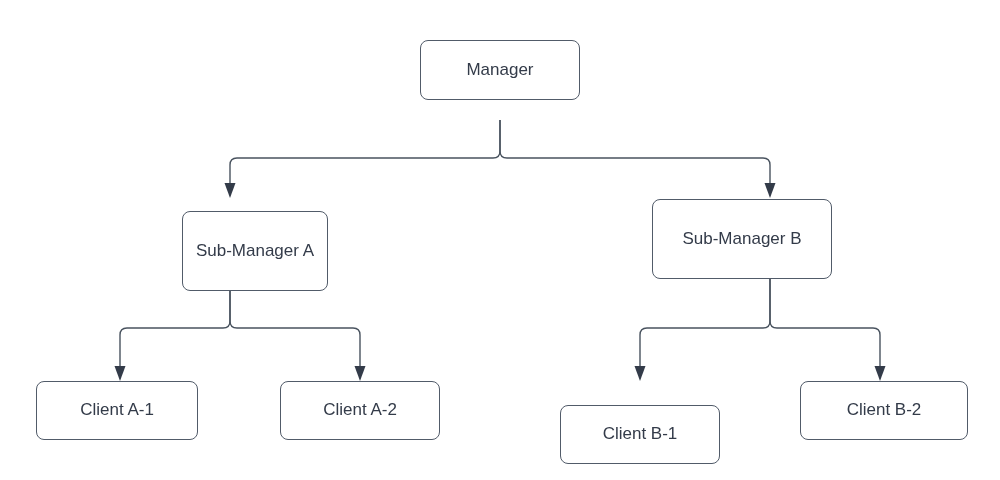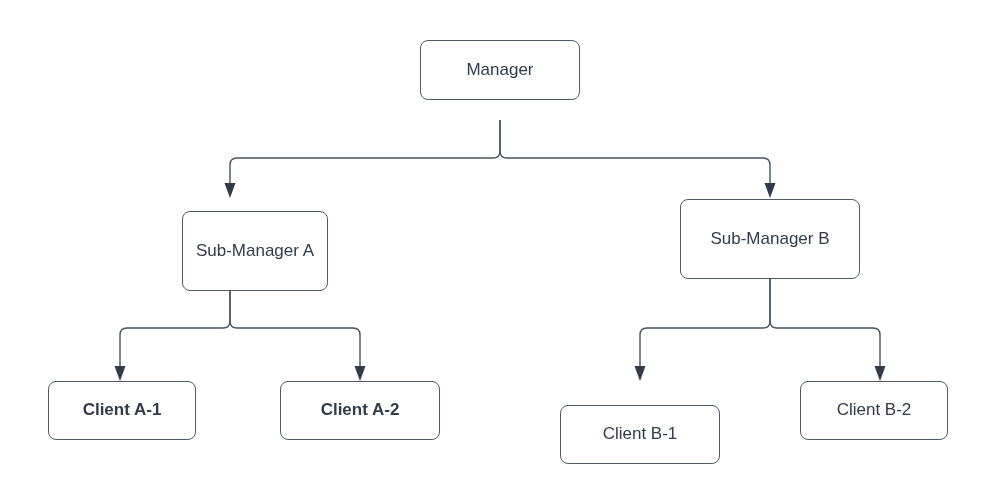--- a/index.html
+++ b/index.html
@@ -31,25 +31,25 @@
     display: flex;
     align-items: center;
     justify-content: center;
     font-size: 17px;
     color: #333b49;
     text-align: center;
     line-height: 1.2;
   }
   .node-manager        { left: 420px; top: 40px;  width: 160px; height: 60px; }
   .node-sub-manager-a  { left: 140px; top: 211px; width: 146px; height: 80px; margin-left: 42px; }
-  .node-sub-manager-b  { left: 680px; top: 199px; width: 180px; height: 80px; justify-content: center; }
-  .node-client-a1      { left: 48px;  top: 381px; width: 148px; height: 59px; font-weight: bold; }
-  .node-client-a2      { left: 280px; top: 381px; width: 160px; height: 59px; font-weight: bold; }
+  .node-sub-manager-b  { left: 652px; top: 199px; width: 180px; height: 80px; justify-content: center; }
+  .node-client-a1      { left: 36px;  top: 381px; width: 162px; height: 59px; }
+  .node-client-a2      { left: 280px; top: 381px; width: 160px; height: 59px; }
   .node-client-b1      { left: 560px; top: 381px; width: 160px; height: 59px; margin-top: 24px; }
-  .node-client-b2      { left: 800px; top: 381px; width: 148px; height: 59px; }
+  .node-client-b2      { left: 800px; top: 381px; width: 168px; height: 59px; }
 </style>
 </head>
 <body>
 
 <div class="canvas">
 
   <svg class="connector-layer" viewBox="0 0 1000 480" xmlns="http://www.w3.org/2000/svg" fill="none" stroke="#49535f" stroke-width="1.4">
 
     <g>
       <path d="M 500 120 L 500 151 Q 500 158 493 158 L 237 158 Q 230 158 230 165 L 230 183"></path>

